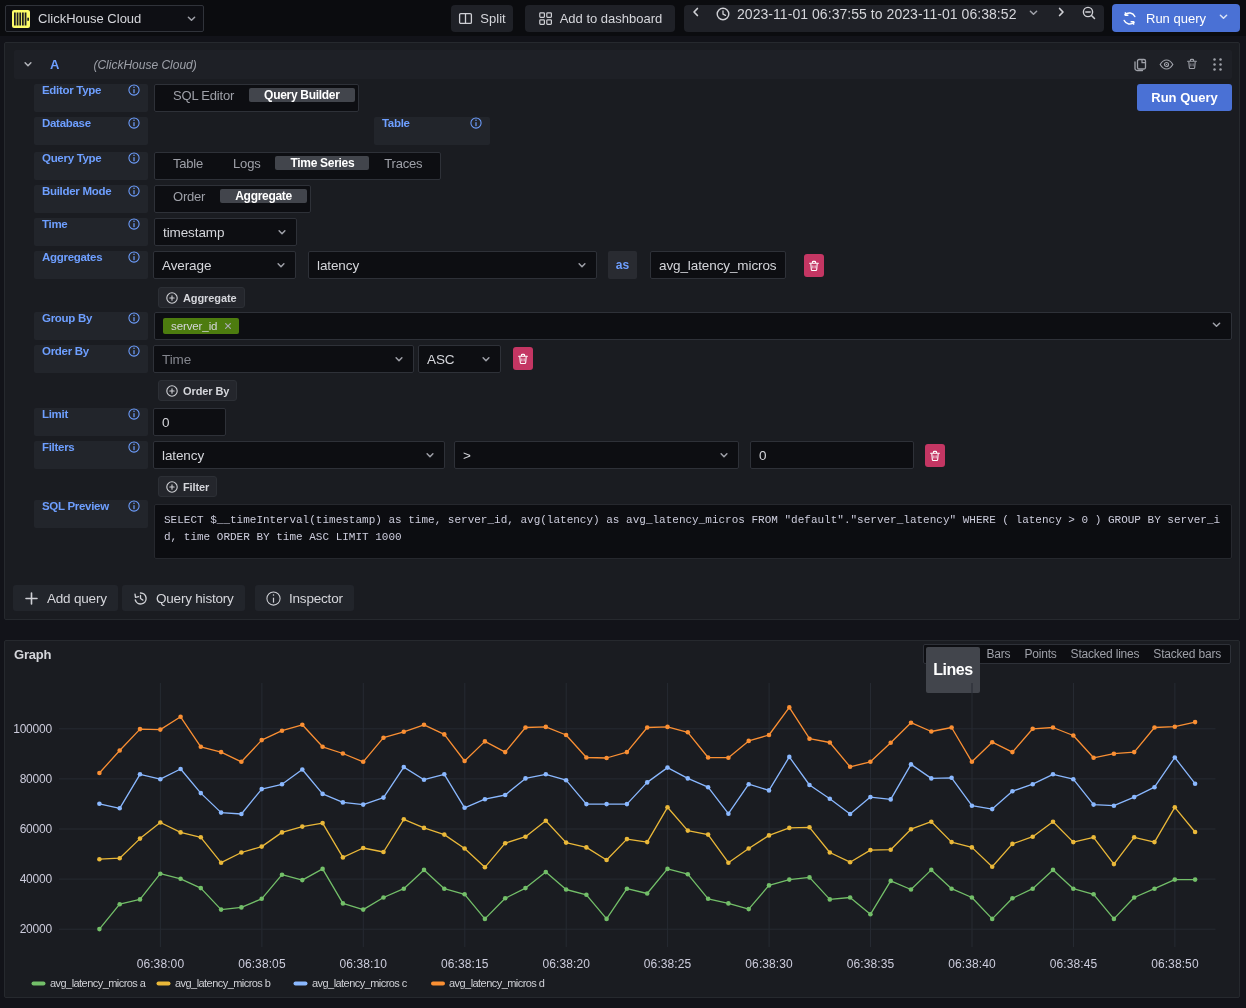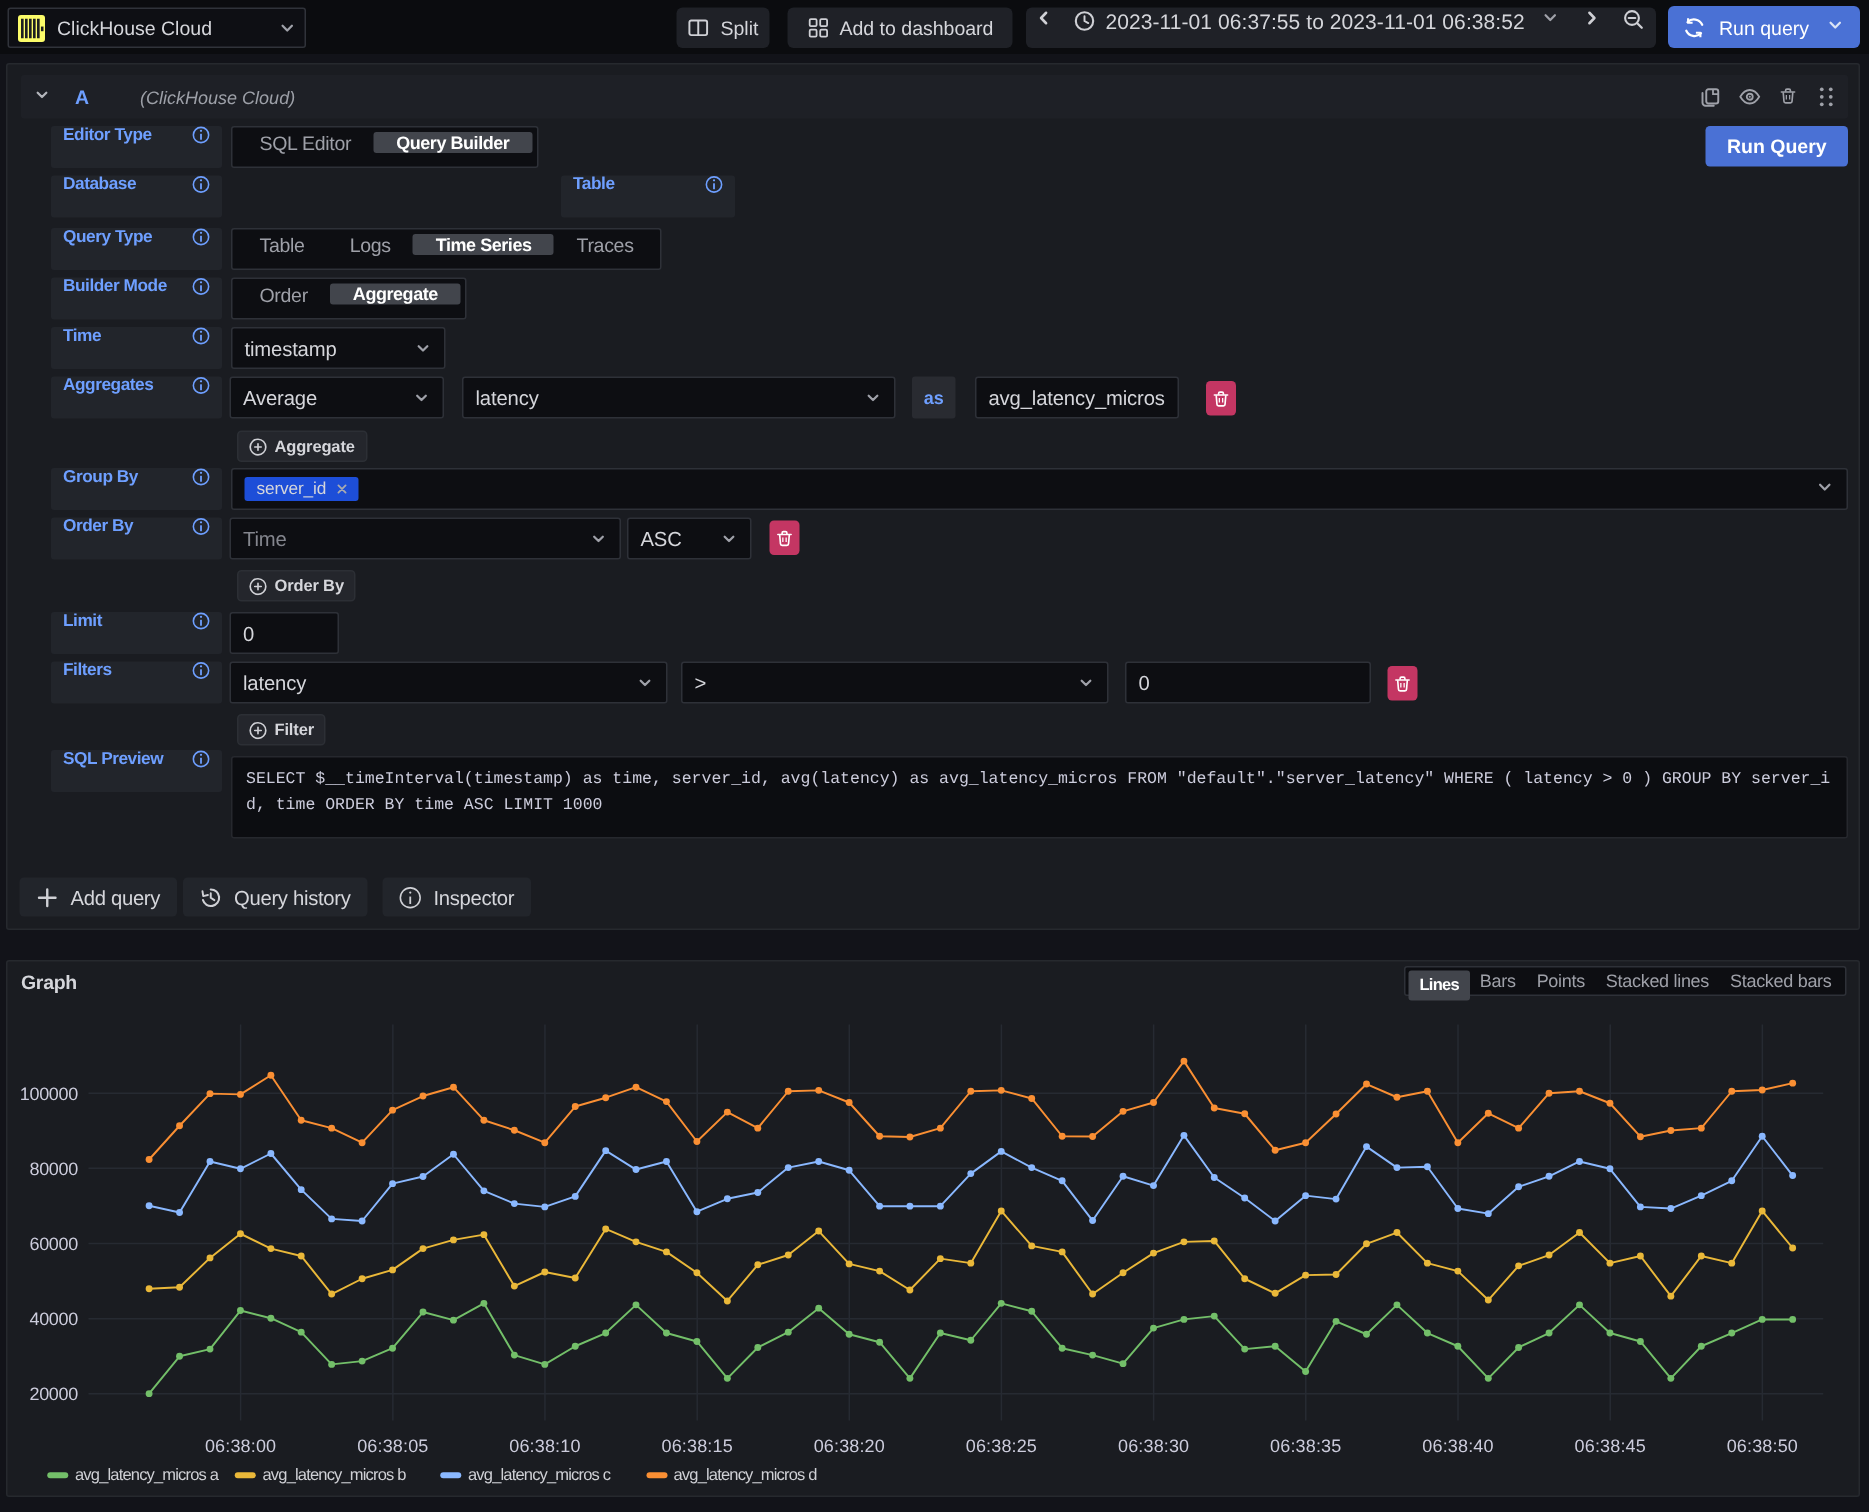--- a/index.html
+++ b/index.html
@@ -240,21 +240,21 @@
     </div>
     <div class="abs lbl" style="left:34px;top:312px">
       <span>Group By</span>
       <svg width="12" height="12" viewBox="0 0 12 12" fill="none">
         <circle cx="6.0" cy="6.0" r="5.1" stroke="#6e9fff" stroke-width="1.05"></circle>
         <rect x="5.4" y="5.2" width="1.2" height="3.96" fill="#6e9fff"></rect>
         <circle cx="6.0" cy="3.2399999999999998" r="0.75" fill="#6e9fff"></circle>
       </svg>
     </div>
     <div class="abs sel" style="left:154px;top:312px;width:1078px">
-      <span style="background:#1d4ed8;border-radius:2px;height:16px;display:inline-flex;align-items:center;padding:0 6px 0 8px;gap:6px;font-size:11.5px;color:#d5d6db">server_id <svg width="10" height="10" viewBox="0 0 10 10" fill="none">
+      <span style="background:#4d7c0f;border-radius:2px;height:16px;display:inline-flex;align-items:center;padding:0 6px 0 8px;gap:6px;font-size:11.5px;color:#d5d6db">server_id <svg width="10" height="10" viewBox="0 0 10 10" fill="none">
           <path d="M2.6 2.6l4.8 4.8M7.4 2.6L2.6 7.4" stroke="#a8aab0" stroke-width="1.2" stroke-linecap="round"></path>
         </svg></span>
       <span style="margin-left:auto"><svg width="13" height="13" viewBox="0 0 13 13" fill="none">
           <path d="M3.38 5.2 L6.5 8.32 L9.62 5.2" stroke="#9fa1a9" stroke-width="1.5" stroke-linecap="round" stroke-linejoin="round"></path>
         </svg></span>
     </div>
     <div class="abs lbl" style="left:34px;top:345px">
       <span>Order By</span>
       <svg width="12" height="12" viewBox="0 0 12 12" fill="none">
         <circle cx="6.0" cy="6.0" r="5.1" stroke="#6e9fff" stroke-width="1.05"></circle>
@@ -365,21 +365,21 @@
       <svg width="15" height="15" viewBox="0 0 15 15" fill="none">
         <circle cx="7.5" cy="7.5" r="6.6" stroke="#cfd0d5" stroke-width="1.05"></circle>
         <rect x="6.9" y="6.7" width="1.2" height="4.95" fill="#cfd0d5"></rect>
         <circle cx="7.5" cy="4.05" r="0.75" fill="#cfd0d5"></circle>
       </svg>
       <span>Inspector</span>
     </div>
     <div class="abs panel" style="left:4px;top:640px;width:1236px;height:358px"></div>
     <div class="abs" style="left:14px;top:647px;color:#d5d6db;font-size:13px;font-weight:700;letter-spacing:-0.2px">Graph</div>
     <div class="abs radio" style="right:15px;top:644px;height:20px;padding:2px">
-      <div class="op on" style="padding:4px 7px;font-size:11px;letter-spacing:-0.5px">Lines</div>
+      <div class="op on" style="padding:14px 7px;font-size:16px;letter-spacing:-0.5px">Lines</div>
       <div class="op" style="padding:0 7px;font-size:12px">Bars</div>
       <div class="op" style="padding:0 7px;font-size:12px">Points</div>
       <div class="op" style="padding:0 7px;font-size:12px">Stacked lines</div>
       <div class="op" style="padding:0 7px;font-size:12px">Stacked bars</div>
     </div>
     <svg class="abs" style="left:0;top:628" width="1246" height="374" viewBox="0 628 1246 374" font-family="Liberation Sans, sans-serif">
       <line x1="59" x2="1215.5" y1="728.8" y2="728.8" stroke="#262a32"></line>
       <line x1="59" x2="1215.5" y1="778.9" y2="778.9" stroke="#262a32"></line>
       <line x1="59" x2="1215.5" y1="829.0" y2="829.0" stroke="#262a32"></line>
       <line x1="59" x2="1215.5" y1="879.1" y2="879.1" stroke="#262a32"></line>

